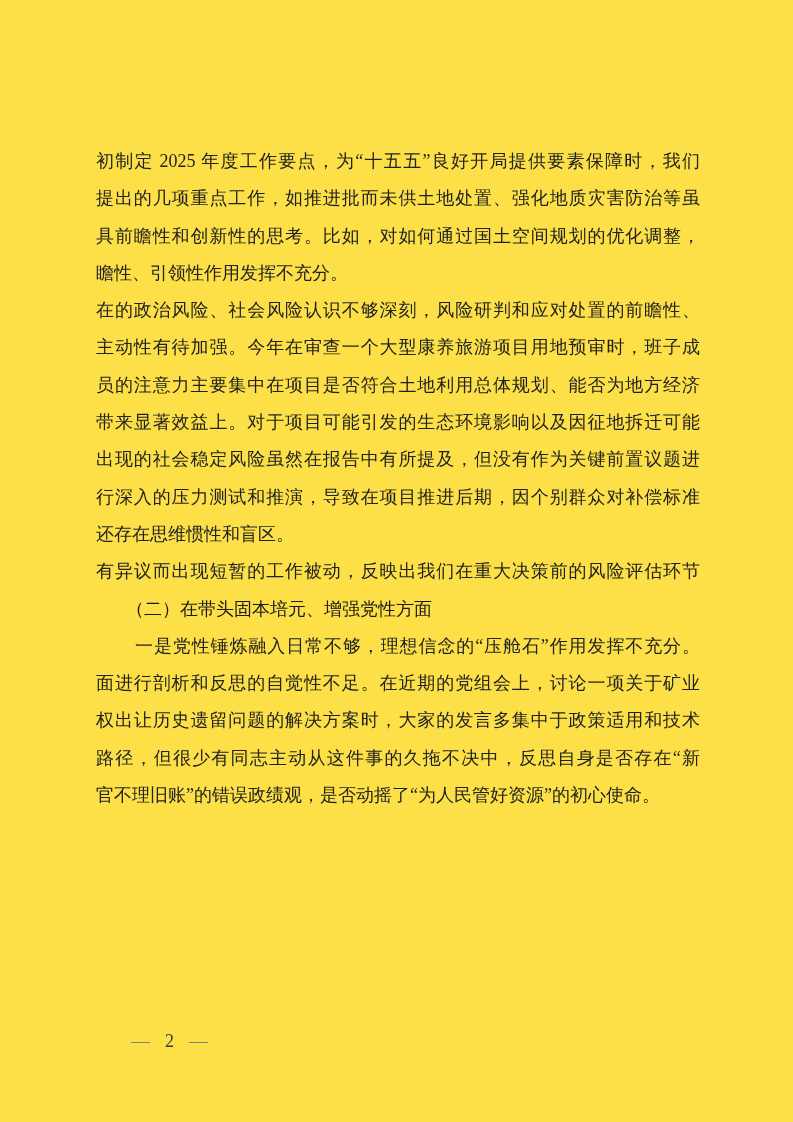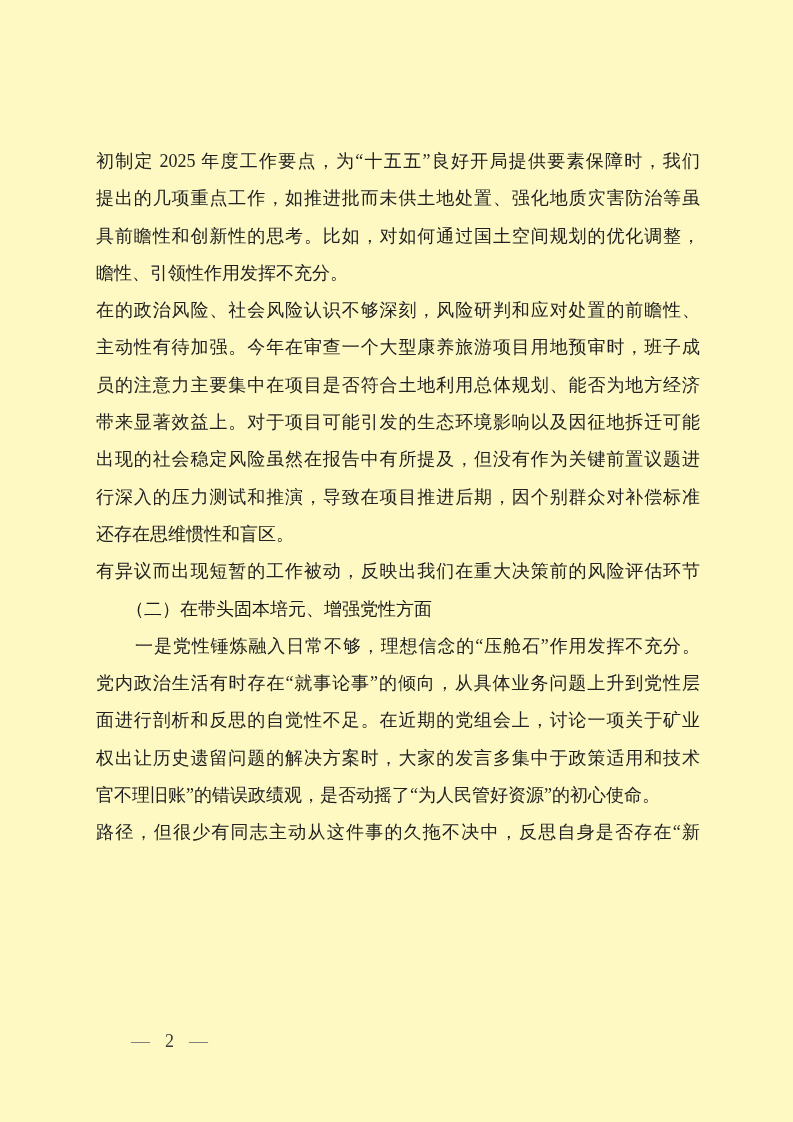--- a/index.html
+++ b/index.html
@@ -4,21 +4,21 @@
 <style>
   html, body {
     margin: 0;
     padding: 0;
     background: #ffffff;
   }
   .page {
     position: relative;
     width: 793px;
     height: 1122px;
-    background: #fef9c3;
+    background: #fde047;
     overflow: hidden;
     font-family: "Liberation Serif", "DejaVu Serif", serif;
   }
   .body-text {
     position: absolute;
     left: 96px;
     top: 143px;
     width: 604px;
     color: #212121;
     font-size: 18px;
@@ -84,25 +84,24 @@
     <p class="line">员的注意力主要集中在项目是否符合土地利用总体规划、能否为地方经济</p>
     <p class="line">带来显著效益上。对于项目可能引发的生态环境影响以及因征地拆迁可能</p>
     <p class="line">出现的社会稳定风险虽然在报告中有所提及，但没有作为关键前置议题进</p>
     <p class="line">行深入的压力测试和推演，导致在项目推进后期，因个别群众对补偿标准</p>
     <p class="line para-last">还存在思维惯性和盲区。</p>
     <p class="line">有异议而出现短暂的工作被动，反映出我们在重大决策前的风险评估环节</p>
 
     <p class="line heading">（二）在带头固本培元、增强党性方面</p>
 
     <p class="line indent">一是党性锤炼融入日常不够，理想信念的“压舱石”作用发挥不充分。</p>
-    <p class="line">党内政治生活有时存在“就事论事”的倾向，从具体业务问题上升到党性层</p>
     <p class="line">面进行剖析和反思的自觉性不足。在近期的党组会上，讨论一项关于矿业</p>
     <p class="line">权出让历史遗留问题的解决方案时，大家的发言多集中于政策适用和技术</p>
+    <p class="line">路径，但很少有同志主动从这件事的久拖不决中，反思自身是否存在“新</p>
     <p class="line para-last">官不理旧账”的错误政绩观，是否动摇了“为人民管好资源”的初心使命。</p>
-    <p class="line">路径，但很少有同志主动从这件事的久拖不决中，反思自身是否存在“新</p>
   </main>
 
   <footer class="page-footer">
     <span class="dash">—</span>
     <span class="num">2</span>
     <span class="dash">—</span>
   </footer>
 
 </div>
 

